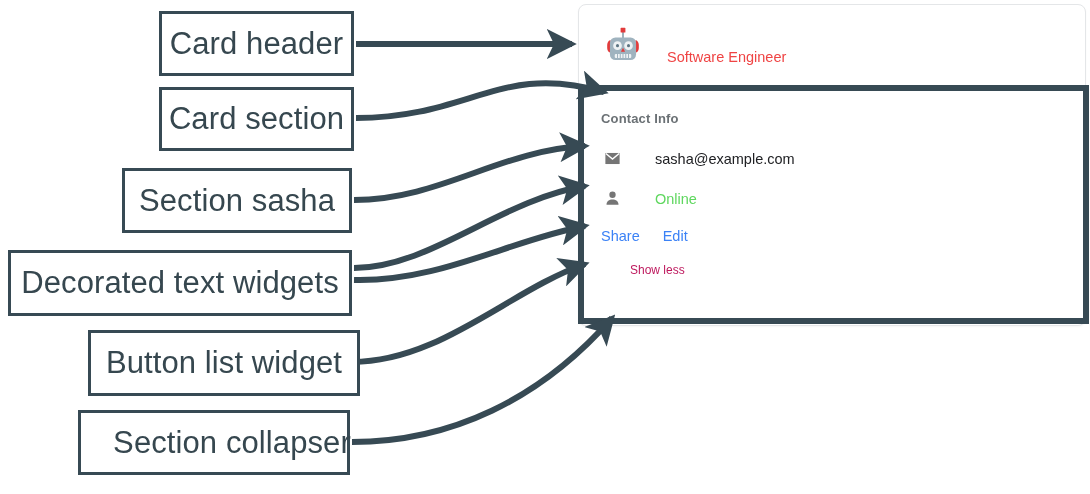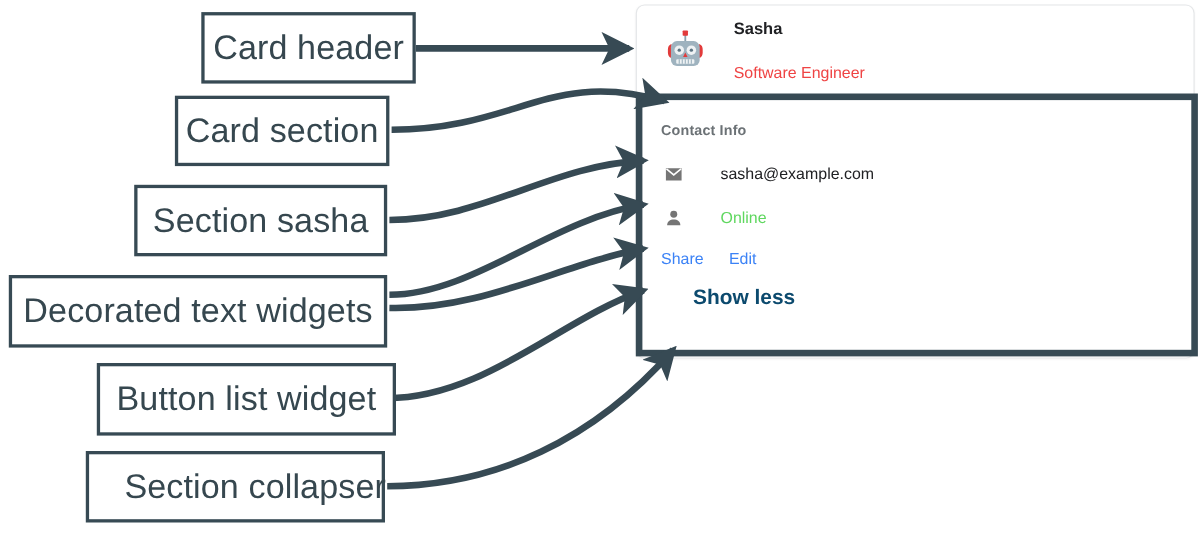--- a/index.html
+++ b/index.html
@@ -64,21 +64,21 @@
   .row .ico{width:22px;flex:0 0 22px;display:flex;align-items:center;justify-content:center;}
   .row .val{margin-left:32px;font-size:14.5px;color:#202124;}
   .val.online{color:#5fd75f;}
   #button-row{display:flex;align-items:center;margin-top:6px;height:24px;}
   .btn{
     font-size:14.5px;color:#3b82f6;background:none;border:none;padding:0;
     font-family:inherit;cursor:pointer;
   }
   #btn-edit{margin-left:23px;}
   #collapser{margin-top:12px;margin-left:29px;}
-  #btn-collapse{font-size:19px;font-weight:bold;color:#0c4a6e;background:none;border:none;padding:0;font-family:inherit;cursor:pointer;}
+  #btn-collapse{font-size:12px;font-weight:normal;color:#be185d;background:none;border:none;padding:0;font-family:inherit;cursor:pointer;}
 
   
   #arrows{position:absolute;left:0;top:0;width:1090px;height:494px;z-index:5;pointer-events:none;}
   #sectionbox{position:absolute;left:0;top:0;width:1090px;height:494px;z-index:4;pointer-events:none;}
 </style>
 </head>
 <body>
 
 <div id="stage">
 
@@ -99,21 +99,20 @@
         <rect x="20" y="42" width="24" height="6" rx="1.6" fill="#eef2f4"></rect>
         <g stroke="#9fb3bf" stroke-width="1.5">
           <line x1="24" y1="42" x2="24" y2="48"></line>
           <line x1="28" y1="42" x2="28" y2="48"></line>
           <line x1="32" y1="42" x2="32" y2="48"></line>
           <line x1="36" y1="42" x2="36" y2="48"></line>
           <line x1="40" y1="42" x2="40" y2="48"></line>
         </g>
       </svg>
       <div class="hdr-text">
-        <div id="person-name">Sasha</div>
         <div id="person-role">Software Engineer</div>
       </div>
     </div>
 
     <div id="card-section">
       <div id="section-title">Contact Info</div>
 
       <div class="row">
         <span class="ico">
           <svg width="19" height="19" viewBox="0 0 24 24" fill="#757575">
@@ -166,21 +165,21 @@
 
       <path d="M354,268 C430,268 500,200 585,186"></path>
       <path d="M354,280 C440,282 510,240 585,226"></path>
 
       <path d="M352,362 C440,362 510,290 585,264"></path>
 
       <path d="M352,442 C450,442 540,400 612,318"></path>
     </g>
   </svg>
 
-  <div class="callout" style="left:159px;top:11px;width:195px;height:65px;margin-left:24px;">
+  <div class="callout" style="left:159px;top:11px;width:195px;height:65px;">
     <span>Card header</span>
   </div>
 
   <div class="callout" style="left:159px;top:87px;width:195px;height:64px;">
     <span>Card section</span>
   </div>
 
   <div class="callout" style="left:122px;top:168px;width:230px;height:65px;">
     <span>Section sasha</span>
   </div>

